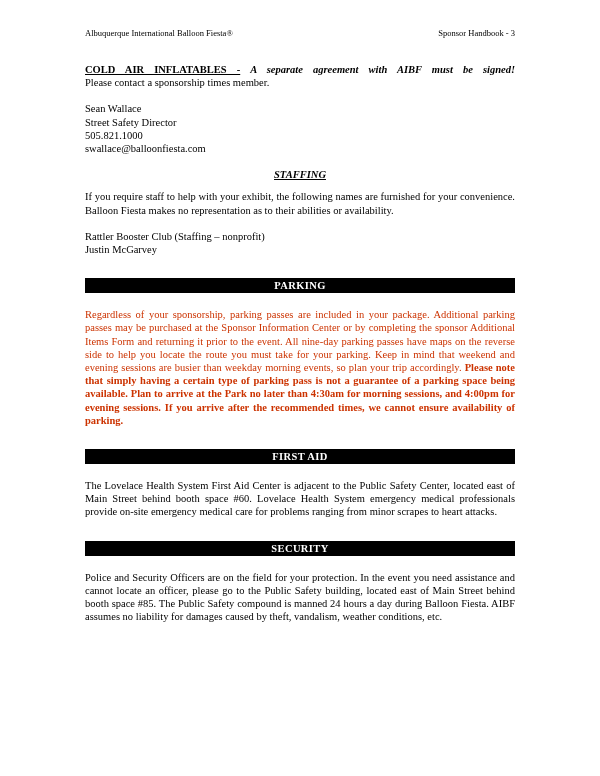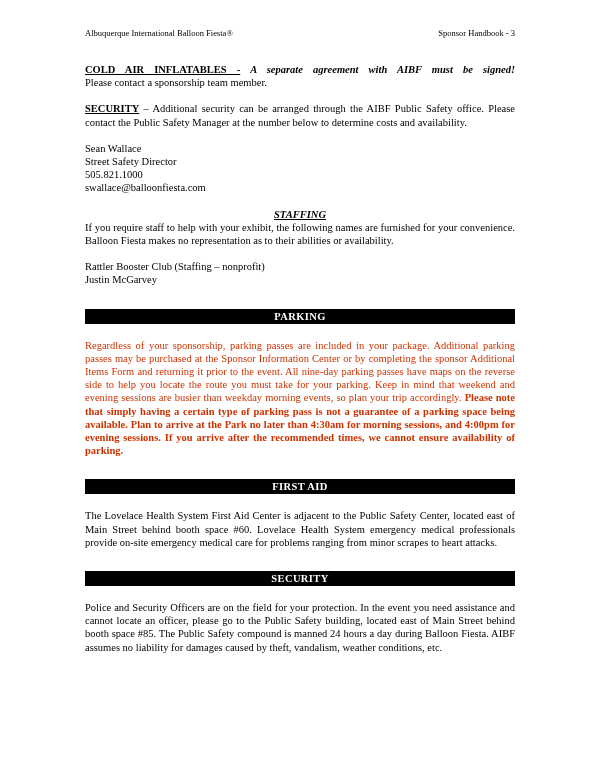--- a/index.html
+++ b/index.html
@@ -14,21 +14,21 @@
     padding: 28px 85px 0 85px;
     overflow: hidden;
     background: #fff;
   }
   .doc-header {
     display: flex; justify-content: space-between;
     font-size: 8.5px; line-height: 11px;
     margin-bottom: 24px;
   }
   .body-text { font-size: 10.5px; line-height: 13.2px; }
-  .para { text-align: justify; margin-bottom: 13px; }
+  .para { text-align: justify; margin-bottom: 13px; margin-top: 9px; }
   .b { font-weight: bold; }
   .i { font-style: italic; text-align: center; }
   .u { text-decoration: underline; }
   .justify-last { text-align: justify; text-align-last: justify; }
   .contact { margin-bottom: 13px; }
   .contact div { line-height: 13.2px; }
   .section-bar {
     background: var(--bar_bg, #000);
     color: var(--bar_fg, #fff);
     font-weight: bold;
@@ -48,26 +48,23 @@
 
   <header class="doc-header">
     <span>Albuquerque International Balloon Fiesta®</span>
     <span>Sponsor Handbook - 3</span>
   </header>
 
   <div class="body-text">
 
     <section class="para">
       <div class="justify-last"><span class="b u">COLD AIR INFLATABLES -</span> <span class="b i">A separate agreement with AIBF must be signed!</span></div>
-      <div>Please contact a sponsorship team member.</div>
+      <div>Please contact a sponsorship times member.</div>
     </section>
 
-    <section class="para">
-      <span class="b u">SECURITY</span> <span>– Additional security can be arranged through the AIBF Public Safety office. Please contact the Public Safety Manager at the number below to determine costs and availability.</span>
-    </section>
 
     <div class="contact">
       <div>Sean Wallace</div>
       <div>Street Safety Director</div>
       <div>505.821.1000</div>
       <div>swallace@balloonfiesta.com</div>
     </div>
 
     <section>
       <div class="b i u">STAFFING</div>

